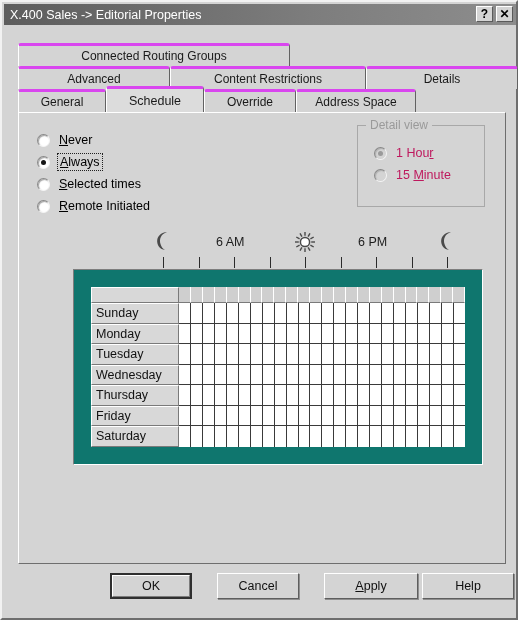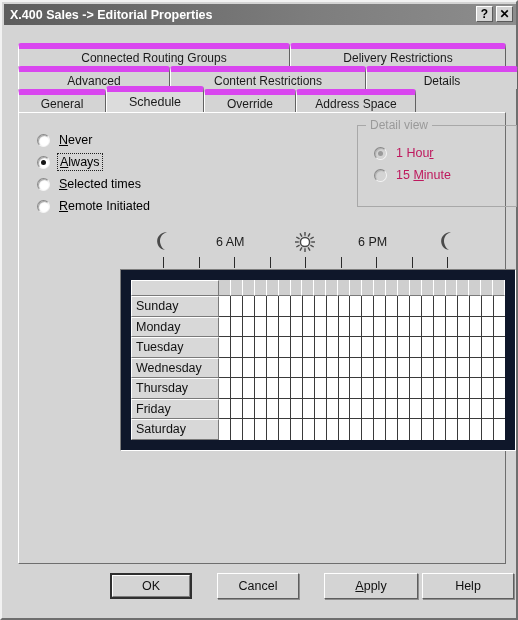--- a/index.html
+++ b/index.html
@@ -19,38 +19,38 @@
     border-bottom:2px solid #6e6e6e;
     box-sizing:border-box;
   }
   
   .titlebar{
     position:absolute;left:2px;top:2px;width:512px;height:21px;
     background:linear-gradient(to right,#5d5d5d,#7d7d7d 60%,#8d8d8d);
     display:flex;align-items:center;
   }
   .title-text{
-    color:#ffffff;font-weight:bold;font-size:12.5px;
+    color:#ffffff;font-weight:normal;font-size:12.5px;
     margin-left:6px;letter-spacing:0px;white-space:nowrap;
   }
   .title-btns{position:absolute;right:3px;top:2px;display:flex;gap:3px;}
   .tbtn{
     width:17px;height:16px;background:#d4d4d4;
     border-top:1px solid #ffffff;border-left:1px solid #ffffff;
     border-right:1px solid #5a5a5a;border-bottom:1px solid #5a5a5a;
     display:flex;align-items:center;justify-content:center;
     font-size:12px;font-weight:bold;line-height:1;color:#000;
     box-sizing:border-box;cursor:default;
   }
   
   .tabstrip{position:absolute;left:16px;top:41px;width:488px;height:70px;}
   .tabrow{position:absolute;left:0;height:23px;display:flex;}
   .tab{
     height:23px;background:#d4d4d4;
-    border-top:6px solid #d946ef;
+    border-top:3px solid #d946ef;
     border-left:1px solid #ffffff;
     border-right:1px solid #626262;
     display:flex;align-items:center;justify-content:center;
     font-size:12px;color:#1a1a1a;white-space:nowrap;
     box-sizing:border-box;cursor:default;
     border-top-left-radius:3px;border-top-right-radius:3px;
   }
   .tab.active{
     height:26px;margin-top:-3px;background:#dcdcdc;
     border-bottom:none;font-size:12.5px;z-index:5;position:relative;
@@ -82,21 +82,21 @@
   }
   .radio.dim{background:#d4d4d4;box-shadow:inset 1px 1px 1px rgba(140,140,140,.5);}
   .radio.dim.checked::after{background:#9a9a9a;}
   .radio-label{margin-left:9px;font-size:12.5px;white-space:nowrap;text-align:right;}
   .radio-label u{text-decoration:underline;}
   .focused .radio-label{
     outline:1px dotted #202020;outline-offset:1px;padding:0 1px;
   }
   
   .groupbox{
-    position:absolute;left:338px;top:12px;width:160px;height:82px;
+    position:absolute;left:338px;top:12px;width:128px;height:82px;
     border:1px solid #a8a8a8;box-sizing:border-box;
   }
   .groupbox .gb-title{
     position:absolute;left:8px;top:-8px;background:#d4d4d4;
     padding:0 4px;font-size:12px;color:#9a9a9a;white-space:nowrap;
   }
   .groupbox .radio-label{color:#be185d;}
   .gb-radios{position:absolute;left:16px;top:16px;}
   
   .sched{position:absolute;left:54px;top:118px;width:400px;}
@@ -105,21 +105,21 @@
     position:absolute;font-size:12.5px;color:#1c1c1c;white-space:nowrap;top:4px;
   }
   .moon,.sun{position:absolute;top:0;}
   .ticks{position:relative;height:12px;}
   .tick{position:absolute;top:0;width:1px;height:11px;background:#2b2b2b;}
   
   .grid-wrap{
     position:relative;width:374px;
     border-top:1px solid #7d7d7d;border-left:1px solid #7d7d7d;
     border-right:1px solid #ffffff;border-bottom:1px solid #ffffff;
-    background:#0f172a;padding:10px;box-sizing:content-box;margin-left:47px;
+    background:#0f766e;padding:17px;box-sizing:content-box;
   }
   .grid-inner{display:flex;flex-direction:column;background:#d4d4d4;}
   .grid-row{display:flex;height:20.5px;}
   .grid-row.corner-row{height:16px;}
   .daycell{
     width:88px;flex:0 0 88px;background:#d8d8d8;
     border-top:1px solid #ffffff;border-left:1px solid #ffffff;
     border-right:1px solid #7a7a7a;border-bottom:1px solid #7a7a7a;
     display:flex;align-items:center;box-sizing:border-box;
     font-size:12.5px;padding-left:4px;color:#111;white-space:nowrap;
@@ -164,23 +164,20 @@
     <div class="title-btns">
       <div class="tbtn">?</div>
       <div class="tbtn">✕</div>
     </div>
   </div>
 
   <div class="tabstrip">
     <div class="tabrow" id="tabrow1" style="top:0px;">
         <div class="tab" style="width: 272px;">
           <span>Connected Routing Groups</span>
-        </div>
-        <div class="tab" style="width: 216px;">
-          <span>Delivery Restrictions</span>
         </div>
       </div>
     <div class="tabrow" id="tabrow2" style="top:23px;">
         <div class="tab" style="width: 152px;">
           <span>Advanced</span>
         </div>
         <div class="tab" style="width: 196px;">
           <span>Content Restrictions</span>
         </div>
         <div class="tab" style="width: 152px;">

